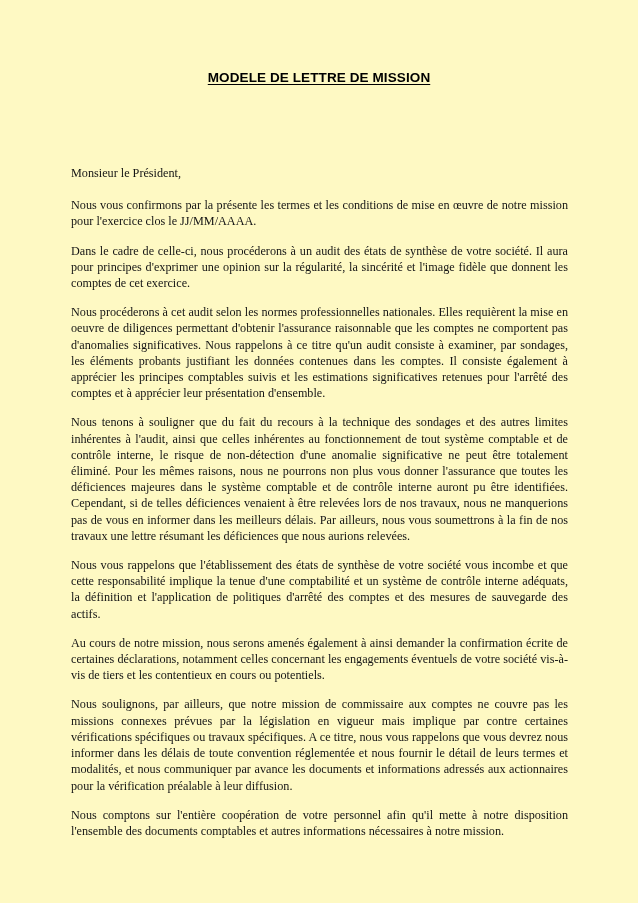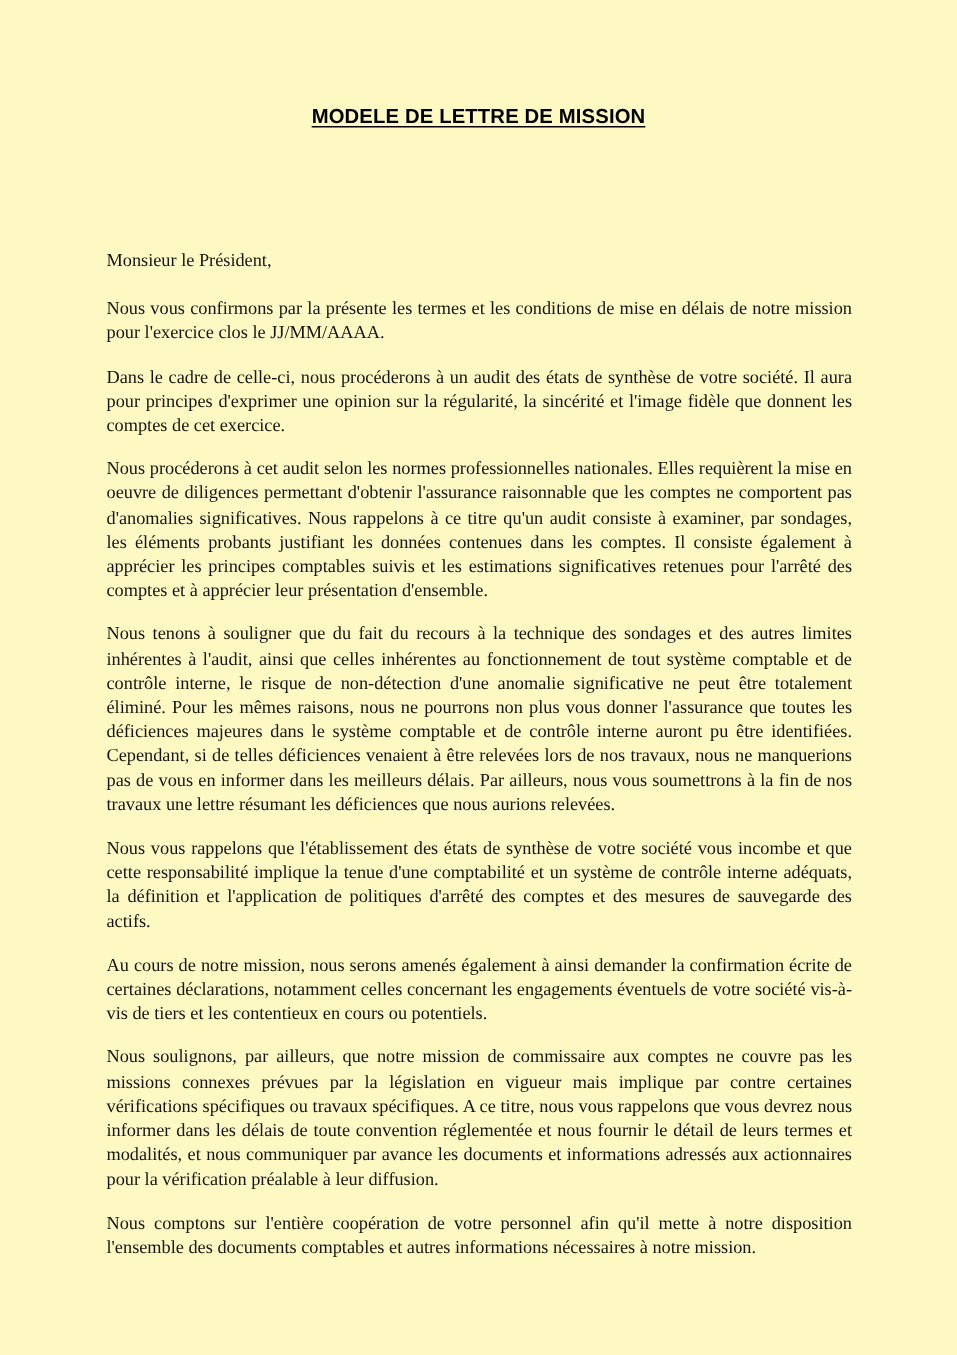--- a/index.html
+++ b/index.html
@@ -73,21 +73,21 @@
 <body>
 
 <div class="page">
 
   <div class="doc-title">
     <span>MODELE DE LETTRE DE MISSION</span>
   </div>
 
   <div class="body-block">
     <p class="para salutation">Monsieur le Président,</p>
-    <p class="para">Nous vous confirmons par la présente les termes et les conditions de mise en délais de notre mission pour l'exercice clos le JJ/MM/AAAA.</p>
+    <p class="para">Nous vous confirmons par la présente les termes et les conditions de mise en œuvre de notre mission pour l'exercice clos le JJ/MM/AAAA.</p>
     <p class="para">Dans le cadre de celle-ci, nous procéderons à un audit des états de synthèse de votre société. Il aura pour principes d'exprimer une opinion sur la régularité, la sincérité et l'image fidèle que donnent les comptes de cet exercice.</p>
     <p class="para">Nous procéderons à cet audit selon les normes professionnelles nationales. Elles requièrent la mise en oeuvre de diligences permettant d'obtenir l'assurance raisonnable que les comptes ne comportent pas d'anomalies significatives. Nous rappelons à ce titre qu'un audit consiste à examiner, par sondages, les éléments probants justifiant les données contenues dans les comptes. Il consiste également à apprécier les principes comptables suivis et les estimations significatives retenues pour l'arrêté des comptes et à apprécier leur présentation d'ensemble.</p>
     <p class="para">Nous tenons à souligner que du fait du recours à la technique des sondages et des autres limites inhérentes à l'audit, ainsi que celles inhérentes au fonctionnement de tout système comptable et de contrôle interne, le risque de non-détection d'une anomalie significative ne peut être totalement éliminé. Pour les mêmes raisons, nous ne pourrons non plus vous donner l'assurance que toutes les déficiences majeures dans le système comptable et de contrôle interne auront pu être identifiées. Cependant, si de telles déficiences venaient à être relevées lors de nos travaux, nous ne manquerions pas de vous en informer dans les meilleurs délais. Par ailleurs, nous vous soumettrons à la fin de nos travaux une lettre résumant les déficiences que nous aurions relevées.</p>
     <p class="para">Nous vous rappelons que l'établissement des états de synthèse de votre société vous incombe et que cette responsabilité implique la tenue d'une comptabilité et un système de contrôle interne adéquats, la définition et l'application de politiques d'arrêté des comptes et des mesures de sauvegarde des actifs.</p>
     <p class="para">Au cours de notre mission, nous serons amenés également à ainsi demander la confirmation écrite de certaines déclarations, notamment celles concernant les engagements éventuels de votre société vis-à-vis de tiers et les contentieux en cours ou potentiels.</p>
     <p class="para">Nous soulignons, par ailleurs, que notre mission de commissaire aux comptes ne couvre pas les missions connexes prévues par la législation en vigueur mais implique par contre certaines vérifications spécifiques ou travaux spécifiques. A ce titre, nous vous rappelons que vous devrez nous informer dans les délais de toute convention réglementée et nous fournir le détail de leurs termes et modalités, et nous communiquer par avance les documents et informations adressés aux actionnaires pour la vérification préalable à leur diffusion.</p>
     <p class="para">Nous comptons sur l'entière coopération de votre personnel afin qu'il mette à notre disposition l'ensemble des documents comptables et autres informations nécessaires à notre mission.</p>
   </div>
 
 </div>

